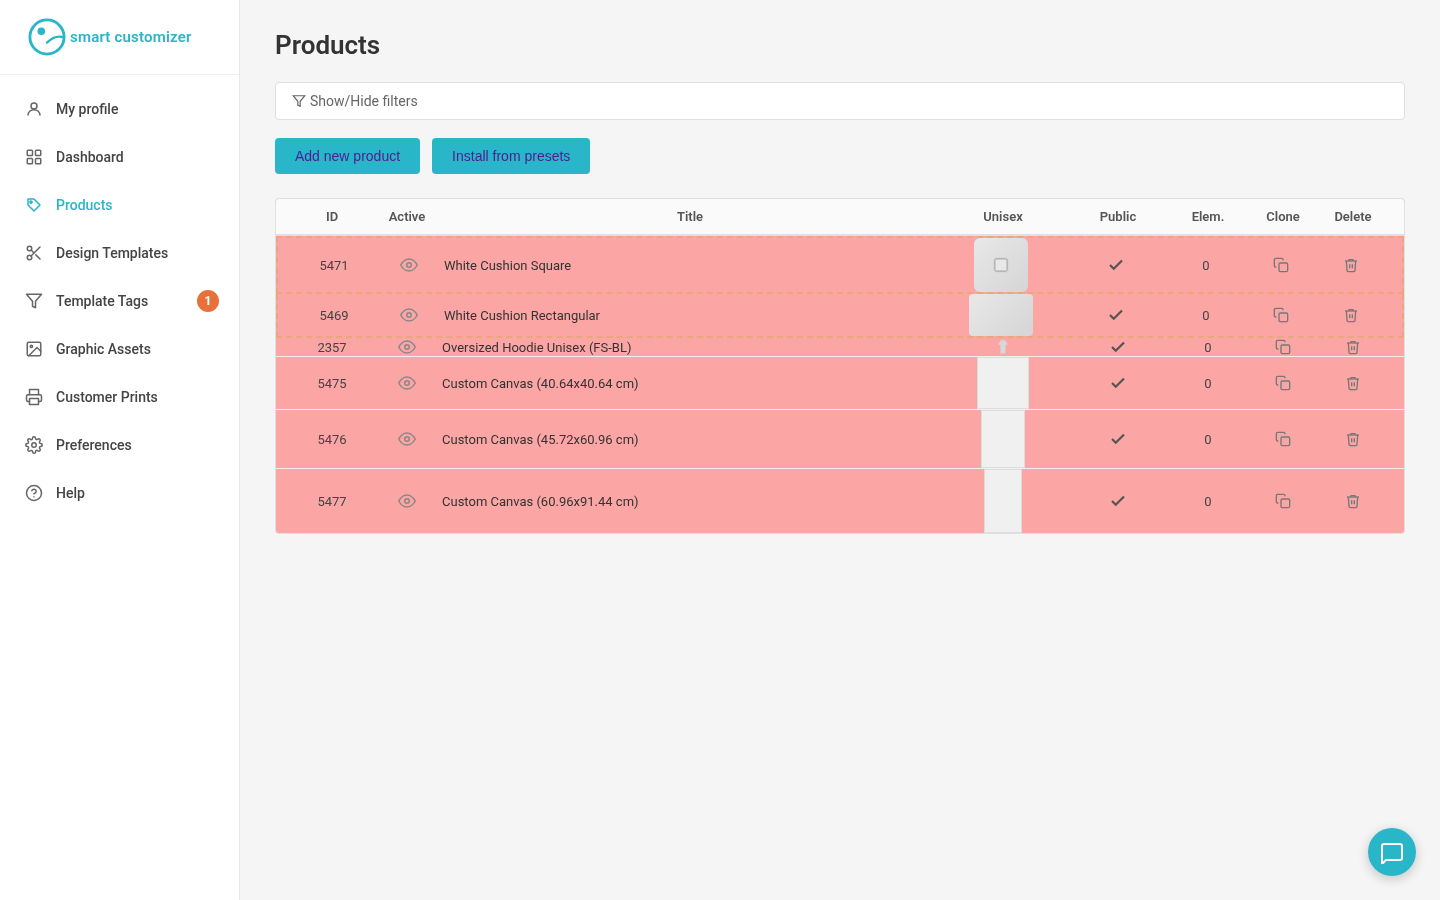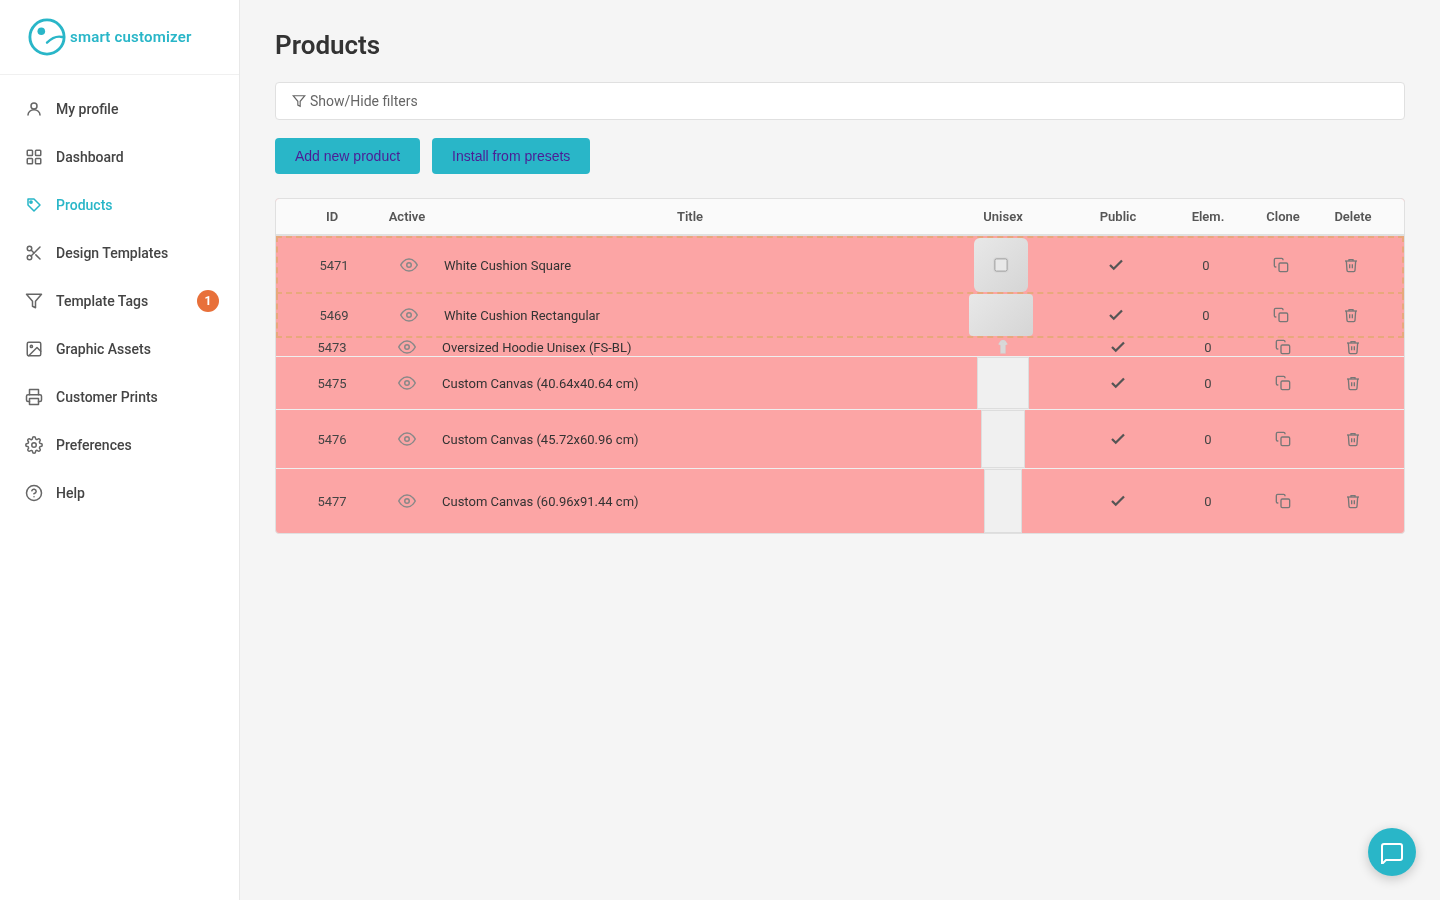--- a/index.html
+++ b/index.html
@@ -421,21 +421,21 @@
         <svg viewBox="0 0 24 24">
             <polyline points="3 6 5 6 21 6"></polyline>
             <path d="M19 6l-1 14a2 2 0 01-2 2H8a2 2 0 01-2-2L5 6"></path>
             <path d="M10 11v6M14 11v6"></path>
             <path d="M9 6V4h6v2"></path>
           </svg>
       </div>
     </div>
 
     <div class="table-row">
-      <div class="cell">5473</div>
+      <div class="cell">2357</div>
       <div class="cell eye-icon">
         <svg viewBox="0 0 24 24">
             <path d="M1 12s4-8 11-8 11 8 11 8-4 8-11 8-11-8-11-8z"></path>
             <circle cx="12" cy="12" r="3"></circle>
           </svg>
       </div>
       <div class="cell title-cell">Oversized Hoodie Unisex (FS-BL)</div>
       <div class="cell">
         <svg width="52" height="62" viewBox="0 0 52 62">
           <path d="M16 8 Q18 4 26 4 Q34 4 36 8 L44 20 L36 24 L36 56 L16 56 L16 24 L8 20 Z" fill="#d8d8d8" stroke="#ccc" stroke-width="1"></path>

